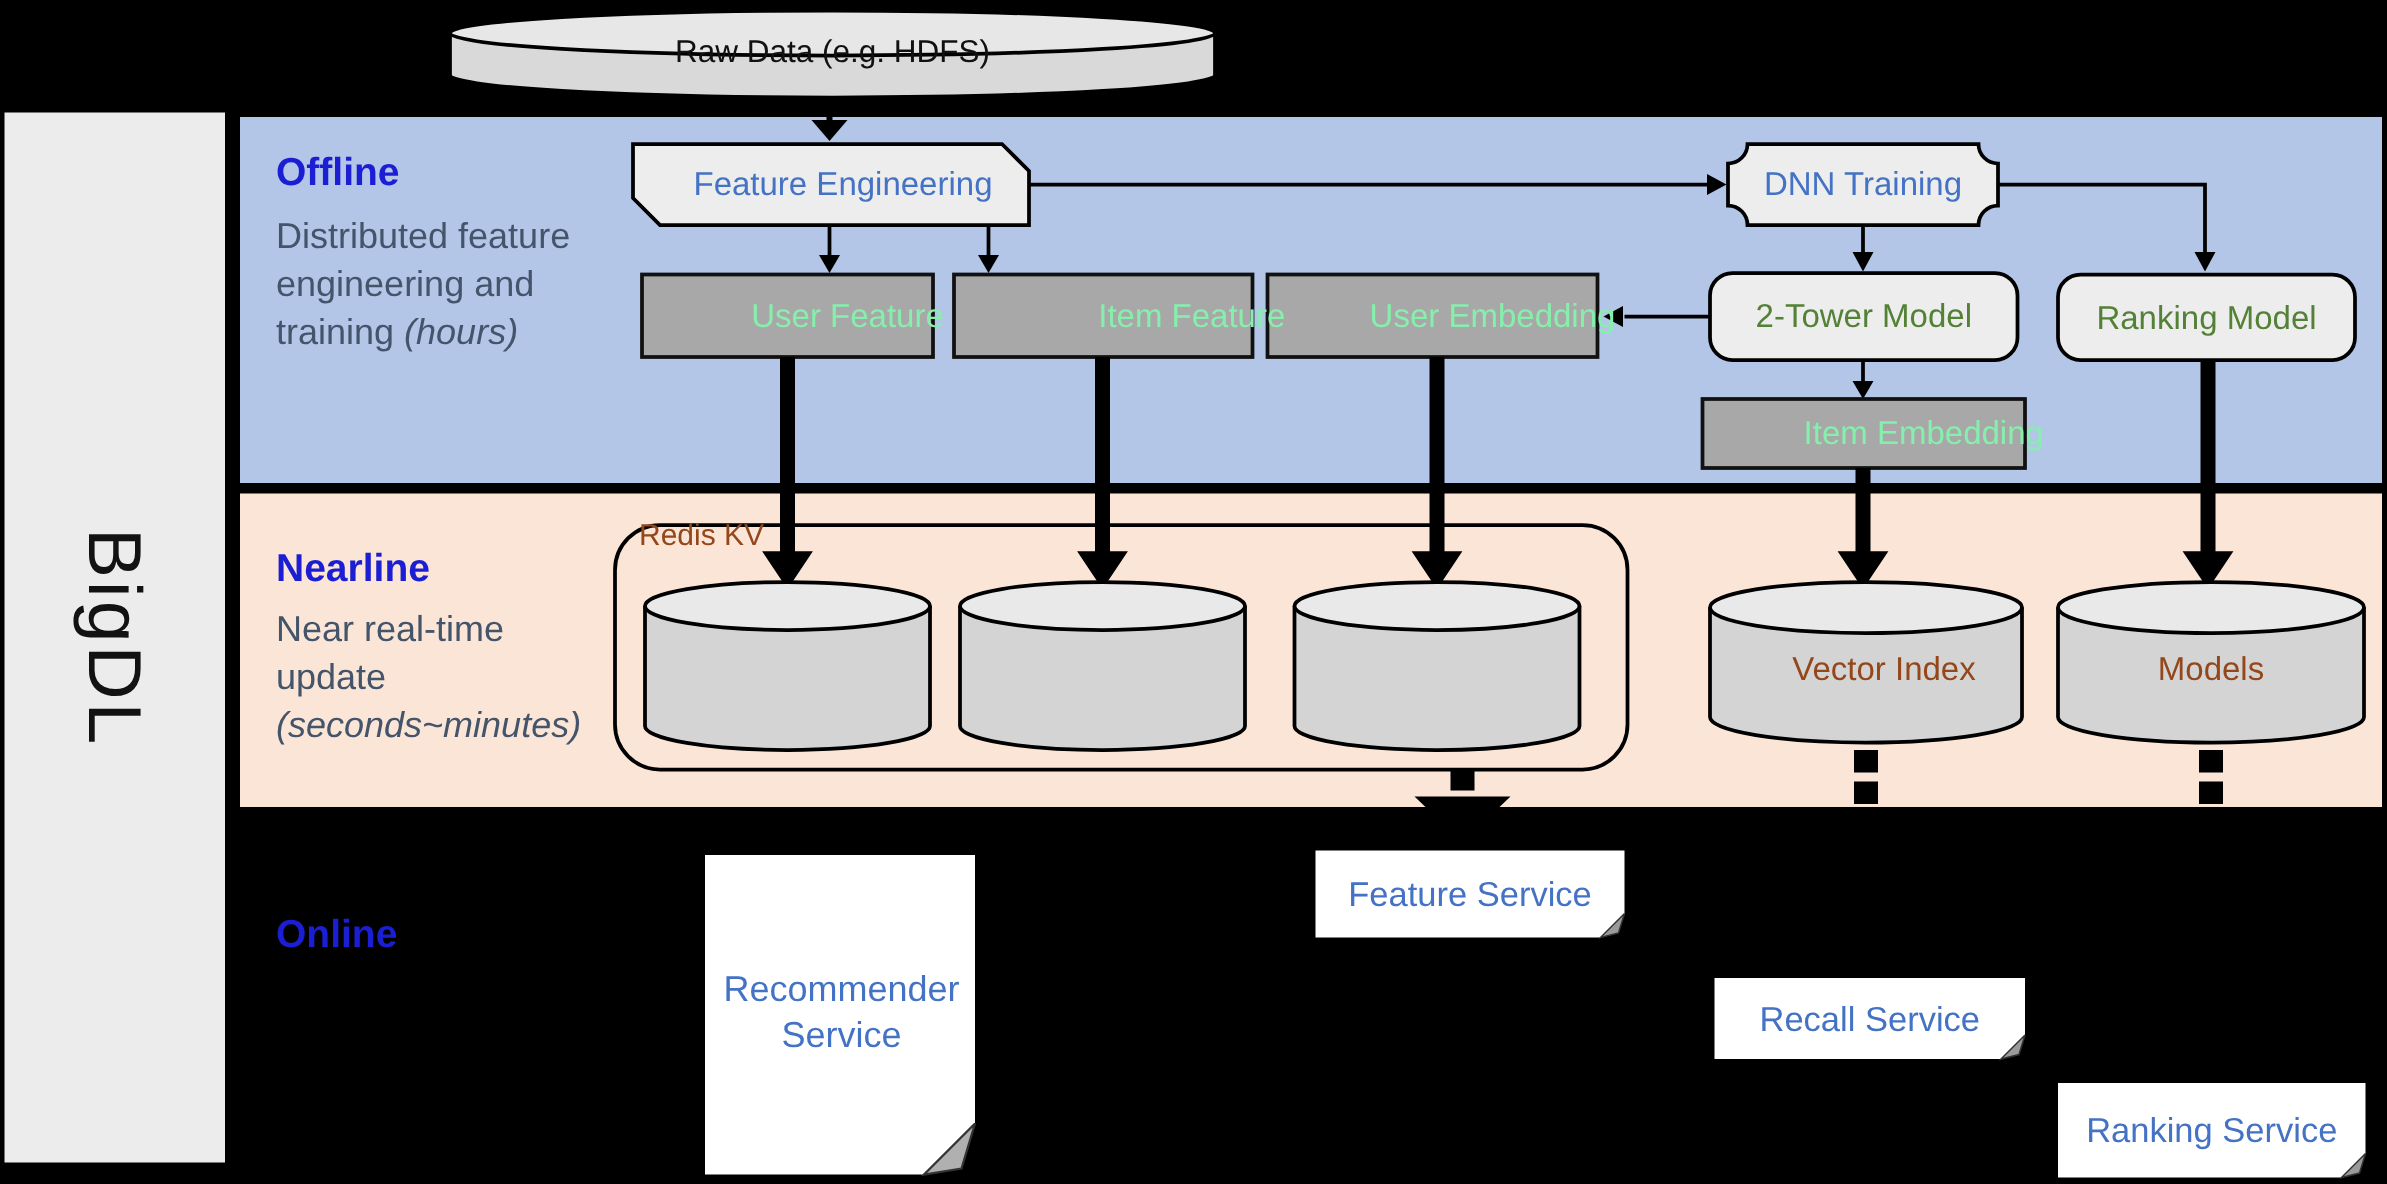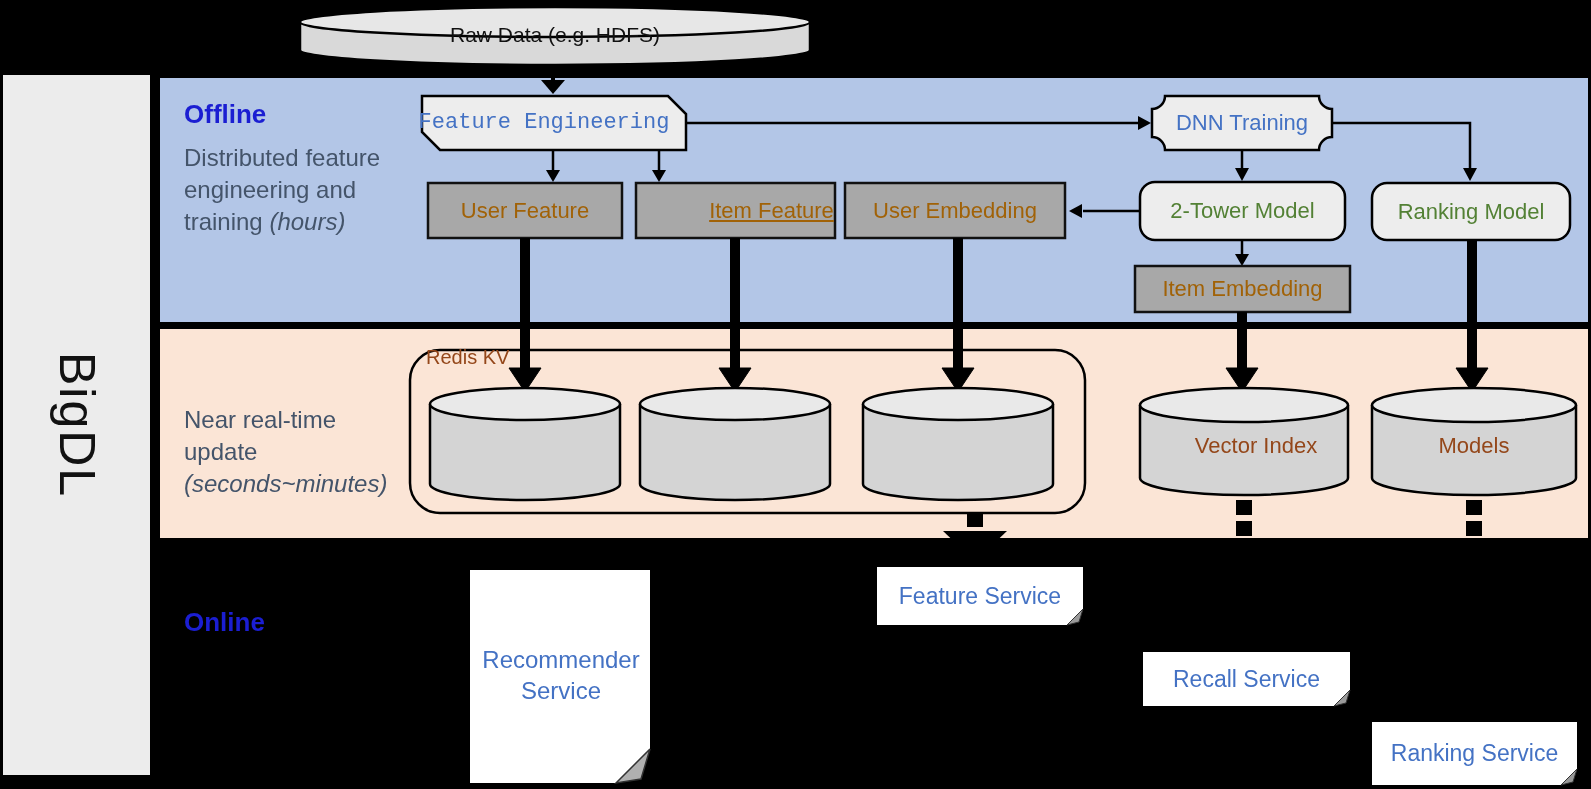--- a/index.html
+++ b/index.html
@@ -3,21 +3,21 @@
 <meta charset="utf-8">
 <style>
   html,body{margin:0;padding:0;background:#000;}
   .stage{position:relative;width:1591px;height:789px;background:#000;overflow:hidden;
          font-family:"Liberation Sans",sans-serif;}
   .stage svg{position:absolute;left:0;top:0;}
   .lbl{position:absolute;display:flex;align-items:center;justify-content:center;
        text-align:center;line-height:1.15;}
   .node-blue{color:#4472c4;font-size:22px;}
   .node-green{color:#538135;font-size:22px;}
-  .node-black{color:#a16207;font-size:22px;}
+  .node-black{color:#86efac;font-size:22px;padding-left:40px;}
   .node-brown{color:#94471a;font-size:22px;}
   .svc{color:#4472c4;font-size:23px;}
   .sec-title{color:#1b1ed2;font-size:26px;font-weight:bold;justify-content:flex-start;text-align:center;}
   .sec-desc{color:#44546a;font-size:24px;line-height:1.33;justify-content:flex-start;
             align-items:flex-start;text-align:left;display:block;}
   .sec-desc .it{font-style:italic;}
   .sidebar{position:absolute;left:3px;top:75px;width:147px;height:700px;background:#ececec;
            display:flex;align-items:center;justify-content:center;}
   .sidebar .brand{writing-mode:vertical-rl;font-size:50px;color:#121212;letter-spacing:2px;}
   .rawdata{font-size:21px;color:#111;}
@@ -159,28 +159,29 @@
 
   <div class="sidebar">
     <span class="brand">BigDL</span>
   </div>
 
   <div class="lbl rawdata" style="left:300px;top:10px;width:510px;height:50px;">Raw Data (e.g. HDFS)</div>
 
   <div class="lbl sec-title" style="left:184px;top:98px;width:220px;height:34px;">Offline</div>
   <div class="sec-desc lbl" style="left:184px;top:142px;width:210px;height:140px;"><span>Distributed feature engineering and training </span><span class="it">(hours)</span></div>
 
+  <div class="lbl sec-title" style="left:184px;top:362px;width:220px;height:34px;">Nearline</div>
   <div class="sec-desc lbl" style="left:184px;top:404px;width:205px;height:110px;"><span>Near real-time update </span><span class="it">(seconds~minutes)</span></div>
 
   <div class="lbl sec-title" style="left:184px;top:606px;width:220px;height:34px;">Online</div>
 
-  <div class="lbl node-blue" style="left:412px;top:96px;width:264px;height:54px;font-family:Liberation Mono, monospace;">Feature Engineering</div>
+  <div class="lbl node-blue" style="left:430px;top:96px;width:264px;height:54px;">Feature Engineering</div>
   <div class="lbl node-blue" style="left:1152px;top:96px;width:180px;height:54px;">DNN Training</div>
   <div class="lbl node-black" style="left:428px;top:183px;width:194px;height:55px;">User Feature</div>
-  <div class="lbl node-black" style="left:672px;top:183px;width:199px;height:55px;text-decoration:underline;">Item Feature</div>
+  <div class="lbl node-black" style="left:655px;top:183px;width:199px;height:55px;">Item Feature</div>
   <div class="lbl node-black" style="left:845px;top:183px;width:220px;height:55px;">User Embedding</div>
   <div class="lbl node-green" style="left:1140px;top:182px;width:205px;height:58px;">2-Tower Model</div>
   <div class="lbl node-green" style="left:1372px;top:183px;width:198px;height:57px;">Ranking Model</div>
   <div class="lbl node-black" style="left:1135px;top:266px;width:215px;height:46px;">Item Embedding</div>
   <div class="lbl node-brown" style="left:426px;top:342px;width:140px;height:30px;justify-content:flex-start;font-size:20px;">Redis KV</div>
   <div class="lbl node-brown" style="left:1140px;top:418px;width:208px;height:56px;padding-left:12px;">Vector Index</div>
   <div class="lbl node-brown" style="left:1372px;top:418px;width:204px;height:56px;text-align:center;">Models</div>
 
   <div class="lbl svc" style="left:472px;top:575px;width:178px;height:200px;font-size:24px;line-height:1.3;">Recommender Service</div>
   <div class="lbl svc" style="left:877px;top:567px;width:206px;height:58px;">Feature Service</div>

